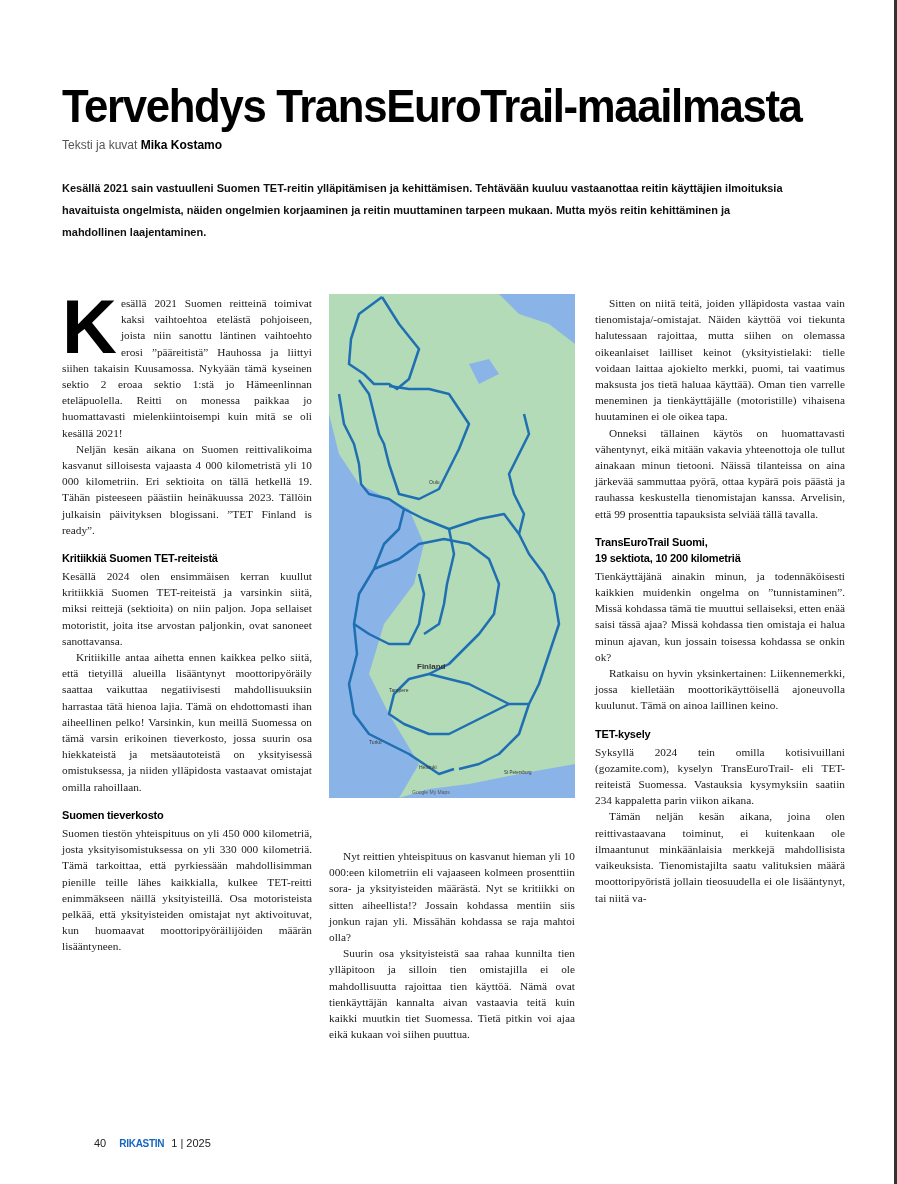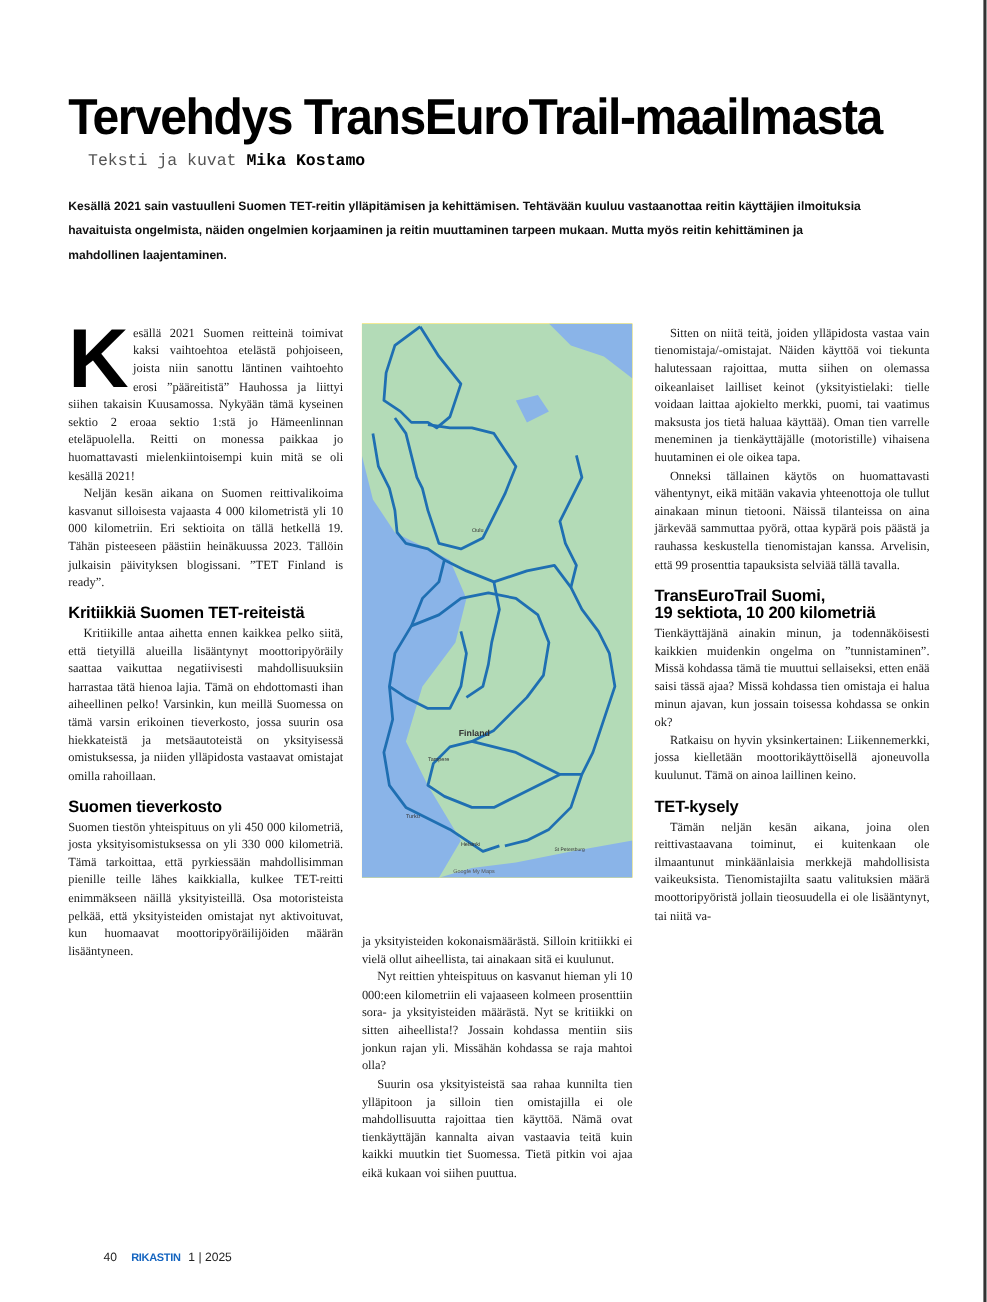--- a/index.html
+++ b/index.html
@@ -7,47 +7,47 @@
     width: 897px; height: 1184px; background: #ffffff; position: relative; overflow: hidden;
     font-family: "DejaVu Serif", serif; color: #1a1a1a;
   }
   .edge-bar { position: absolute; top: 0; right: 0; width: 3px; height: 1184px; background: #333333; }
   .title {
     position: absolute; left: 62px; top: 76px; margin: 0;
     font-family: "Liberation Sans", sans-serif; font-weight: 700;
     font-size: 46px; letter-spacing: -1.4px; transform: scaleX(0.95); transform-origin: left top;
     color: #000; white-space: nowrap; line-height: 60px;
   }
-  .byline { position: absolute; left: 80px; top: 138px; font-family: Liberation Mono, monospace; font-size: 15px; color: #555; }
+  .byline { position: absolute; left: 62px; top: 138px; font-family: Liberation Sans, sans-serif; font-size: 12px; color: #555; }
   .byline b { color: #000; font-weight: 700; }
   .lead {
     position: absolute; left: 62px; top: 177px; width: 730px;
     font-family: "Liberation Sans", sans-serif; font-weight: 700; font-size: 11px; line-height: 22px; color: #111;
   }
   .col {
     position: absolute; top: 295px; width: 250px;
     font-size: 11.3px; line-height: 16.2px; text-align: justify; hyphens: auto;
     font-family: "Liberation Serif", serif; color: #1a1a1a;
   }
   .col1 { left: 62px; }
   .col2 { left: 329px; top: 848px; width: 246px; }
   .col3 { left: 595px; }
   .col p { margin: 0; text-indent: 14px; }
   .col p.noindent { text-indent: 0; }
   .col h2 {
-    font-family: "Liberation Sans", sans-serif; font-weight: 700; font-size: 15px;
+    font-family: "Liberation Sans", sans-serif; font-weight: 700; font-size: 11px;
     line-height: 16px; margin: 12px 0 2px 0; color: #000; letter-spacing: -0.2px;
   }
   .dropcap {
     float: left; font-family: "Liberation Sans", sans-serif; font-weight: 900;
     font-size: 76px; line-height: 60px; margin: 2px 4px 0 0; color: #000; height: 62px;
   }
   .map {
     position: absolute; left: 329px; top: 294px; width: 246px; height: 504px;
-    background: #fde047; overflow: hidden;
+    background: #fca5a5; overflow: hidden;
   }
   .map svg { width: 100%; height: 100%; display: block; }
   .footer { position: absolute; left: 62px; top: 1137px; font-family: "Liberation Sans", sans-serif; font-size: 11px; color: #222; margin-left: 32px; }
   .footer .mag { color: #1565c0; font-weight: 900; font-size: 10px; margin: 0 4px 0 10px; letter-spacing: -0.3px; }
 </style>
 </head>
 <body>
 
 <div class="edge-bar"></div>
 
@@ -57,20 +57,21 @@
   <span>Teksti ja kuvat</span>
   <b>Mika Kostamo</b>
 </div>
 
 <div class="lead">Kesällä 2021 sain vastuulleni Suomen TET-reitin ylläpitämisen ja kehittämisen. Tehtävään kuuluu vastaanottaa reitin käyttäjien ilmoituksia havaituista ongelmista, näiden ongelmien korjaaminen ja reitin muuttaminen tarpeen mukaan. Mutta myös reitin kehittäminen ja mahdollinen laajentaminen.</div>
 
 <div class="col col1">
   <p class="noindent"><span class="dropcap">K</span><span>esällä 2021 Suomen reitteinä toimivat kaksi vaihtoehtoa etelästä pohjoiseen, joista niin sanottu läntinen vaihtoehto erosi ”pääreitistä” Hauhossa ja liittyi siihen takaisin Kuusamossa. Nykyään tämä kyseinen sektio 2 eroaa sektio 1:stä jo Hämeenlinnan eteläpuolella. Reitti on monessa paikkaa jo huomattavasti mielenkiintoisempi kuin mitä se oli kesällä 2021!</span></p>
   <p>Neljän kesän aikana on Suomen reittivalikoima kasvanut silloisesta vajaasta 4 000 kilometristä yli 10 000 kilometriin. Eri sektioita on tällä hetkellä 19. Tähän pisteeseen päästiin heinäkuussa 2023. Tällöin julkaisin päivityksen blogissani. ”TET Finland is ready”.</p>
   <h2>Kritiikkiä Suomen TET-reiteistä</h2>
+  <p class="noindent">Kesällä 2024 olen ensimmäisen kerran kuullut kritiikkiä Suomen TET-reiteistä ja varsinkin siitä, miksi reittejä (sektioita) on niin paljon. Jopa sellaiset motoristit, joita itse arvostan paljonkin, ovat sanoneet sanottavansa.</p>
   <p>Kritiikille antaa aihetta ennen kaikkea pelko siitä, että tietyillä alueilla lisääntynyt moottoripyöräily saattaa vaikuttaa negatiivisesti mahdollisuuksiin harrastaa tätä hienoa lajia. Tämä on ehdottomasti ihan aiheellinen pelko! Varsinkin, kun meillä Suomessa on tämä varsin erikoinen tieverkosto, jossa suurin osa hiekkateistä ja metsäautoteistä on yksityisessä omistuksessa, ja niiden ylläpidosta vastaavat omistajat omilla rahoillaan.</p>
   <h2>Suomen tieverkosto</h2>
   <p class="noindent">Suomen tiestön yhteispituus on yli 450 000 kilometriä, josta yksityisomistuksessa on yli 330 000 kilometriä. Tämä tarkoittaa, että pyrkiessään mahdollisimman pienille teille lähes kaikkialla, kulkee TET-reitti enimmäkseen näillä yksityisteillä. Osa motoristeista pelkää, että yksityisteiden omistajat nyt aktivoituvat, kun huomaavat moottoripyöräilijöiden määrän lisääntyneen.</p>
 </div>
 
 <div class="map">
   <svg viewBox="0 0 246 504" preserveAspectRatio="none">
     <rect x="0" y="0" width="246" height="504" fill="#b3dbb7"></rect>
     <path d="M0,120 L0,504 L70,504 L90,470 L60,420 L40,380 L55,330 L85,290 L95,250 L80,215 L30,190 L10,160 Z" fill="#8ab4e8"></path>
     <path d="M70,504 L246,504 L246,470 L190,480 L140,490 L100,495 Z" fill="#8ab4e8"></path>
@@ -91,32 +92,32 @@
     <text x="100" y="190" font-family="Liberation Sans, sans-serif" font-size="5" fill="#333">Oulu</text>
     <text x="60" y="398" font-family="Liberation Sans, sans-serif" font-size="5" fill="#333">Tampere</text>
     <text x="40" y="450" font-family="Liberation Sans, sans-serif" font-size="5" fill="#333">Turku</text>
     <text x="90" y="475" font-family="Liberation Sans, sans-serif" font-size="5" fill="#333">Helsinki</text>
     <text x="175" y="480" font-family="Liberation Sans, sans-serif" font-size="4.5" fill="#333">St Petersburg</text>
     <text x="83" y="500" font-family="Liberation Sans, sans-serif" font-size="5" fill="#555">Google My Maps</text>
   </svg>
 </div>
 
 <div class="col col2">
-  <p class="noindent">ja yksityisteiden kokonaismäärästä. Silloin kritiikki ei vielä ollut aiheellista, tai ainakaan sitä ei kuulunut.</p>
   <p>Nyt reittien yhteispituus on kasvanut hieman yli 10 000:een kilometriin eli vajaaseen kolmeen prosenttiin sora- ja yksityisteiden määrästä. Nyt se kritiikki on sitten aiheellista!? Jossain kohdassa mentiin siis jonkun rajan yli. Missähän kohdassa se raja mahtoi olla?</p>
   <p>Suurin osa yksityisteistä saa rahaa kunnilta tien ylläpitoon ja silloin tien omistajilla ei ole mahdollisuutta rajoittaa tien käyttöä. Nämä ovat tienkäyttäjän kannalta aivan vastaavia teitä kuin kaikki muutkin tiet Suomessa. Tietä pitkin voi ajaa eikä kukaan voi siihen puuttua.</p>
 </div>
 
 <div class="col col3">
   <p>Sitten on niitä teitä, joiden ylläpidosta vastaa vain tienomistaja/-omistajat. Näiden käyttöä voi tiekunta halutessaan rajoittaa, mutta siihen on olemassa oikeanlaiset lailliset keinot (yksityistielaki: tielle voidaan laittaa ajokielto merkki, puomi, tai vaatimus maksusta jos tietä haluaa käyttää). Oman tien varrelle meneminen ja tienkäyttäjälle (motoristille) vihaisena huutaminen ei ole oikea tapa.</p>
   <p>Onneksi tällainen käytös on huomattavasti vähentynyt, eikä mitään vakavia yhteenottoja ole tullut ainakaan minun tietooni. Näissä tilanteissa on aina järkevää sammuttaa pyörä, ottaa kypärä pois päästä ja rauhassa keskustella tienomistajan kanssa. Arvelisin, että 99 prosenttia tapauksista selviää tällä tavalla.</p>
   <h2><span>TransEuroTrail Suomi,</span><br><span>19 sektiota, 10 200 kilometriä</span></h2>
   <p class="noindent">Tienkäyttäjänä ainakin minun, ja todennäköisesti kaikkien muidenkin ongelma on ”tunnistaminen”. Missä kohdassa tämä tie muuttui sellaiseksi, etten enää saisi tässä ajaa? Missä kohdassa tien omistaja ei halua minun ajavan, kun jossain toisessa kohdassa se onkin ok?</p>
   <p>Ratkaisu on hyvin yksinkertainen: Liikennemerkki, jossa kielletään moottorikäyttöisellä ajoneuvolla kuulunut. Tämä on ainoa laillinen keino.</p>
   <h2>TET-kysely</h2>
+  <p class="noindent">Syksyllä 2024 tein omilla kotisivuillani (gozamite.com), kyselyn TransEuroTrail- eli TET-reiteistä Suomessa. Vastauksia kysymyksiin saatiin 234 kappaletta parin viikon aikana.</p>
   <p>Tämän neljän kesän aikana, joina olen reittivastaavana toiminut, ei kuitenkaan ole ilmaantunut minkäänlaisia merkkejä mahdollisista vaikeuksista. Tienomistajilta saatu valituksien määrä moottoripyöristä jollain tieosuudella ei ole lisääntynyt, tai niitä va-</p>
 </div>
 
 <div class="footer">
   <span>40</span>
   <span class="mag">RIKASTIN</span>
   <span>1 | 2025</span>
 </div>
 
 </body></html>

